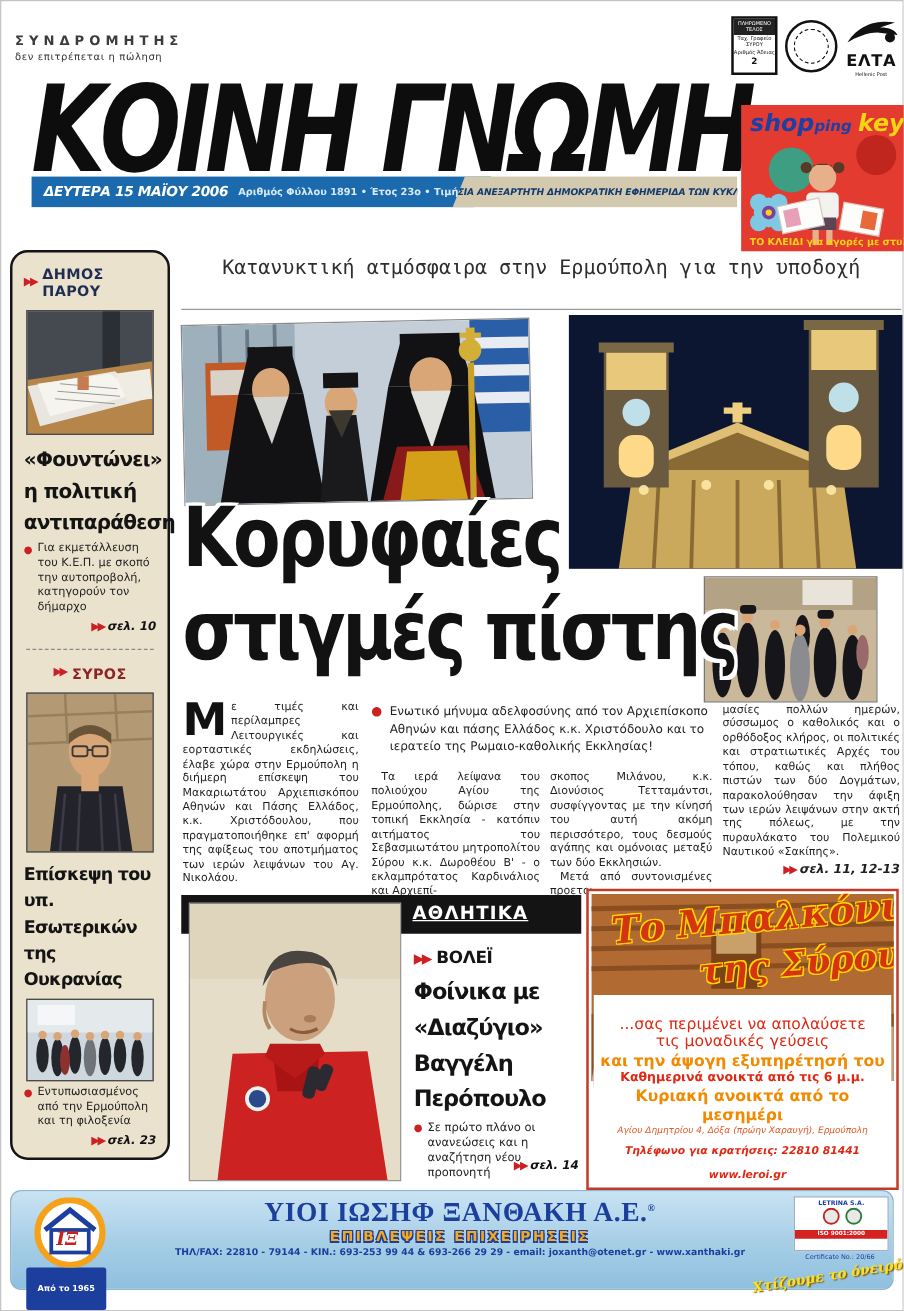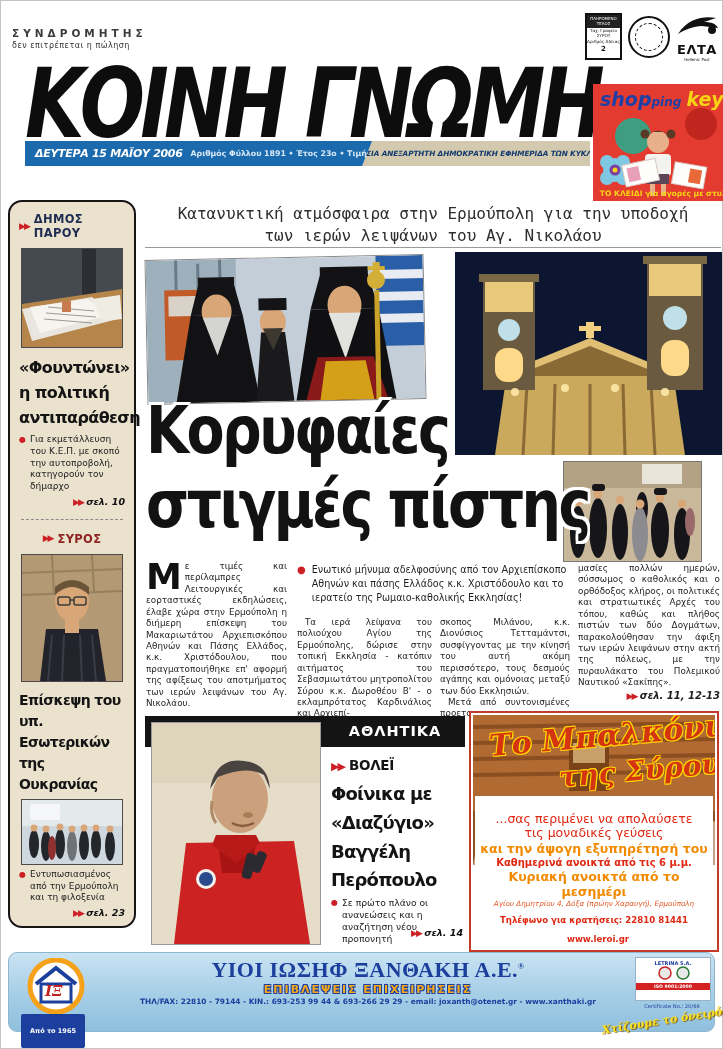--- a/index.html
+++ b/index.html
@@ -82,21 +82,21 @@
   .rest-title{font-family:"DejaVu Serif",serif;font-style:italic;font-weight:bold;color:#d43510;
               text-shadow:1px 1px 0 #ffd800,-1px -1px 0 #ffd800,1px -1px 0 #ffd800,-1px 1px 0 #ffd800;
               line-height:1;white-space:nowrap;}
   .rest-ribbon{background:#a80f14;border:1px solid #fff;color:#fff;font-style:italic;font-size:8.6px;
                padding:2px 5px;white-space:nowrap;transform:rotate(-2.5deg);}
   .rest-panel{position:absolute;left:4px;right:4px;bottom:4px;background:#fff;text-align:center;padding-top:16px;}
   .r-red{color:#e02813;font-size:12.5px;line-height:1.15;}
   .r-orange{color:#f28a00;font-weight:bold;font-size:12.5px;line-height:1.2;}
   .r-redbold{color:#e02813;font-weight:bold;font-size:10px;line-height:1.3;}
   .r-addr{color:#e05a28;font-size:7.2px;font-style:italic;line-height:1.3;}
-  .r-phone{color:#e02813;font-weight:bold;font-size:8.6px;}
+  .r-phone{color:#e02813;font-weight:bold;font-size:8.6px;font-style:italic;}
 
   
   .botad{background:linear-gradient(180deg,#c9e3f3 0%,#a5cde6 55%,#8fc0de 100%);
          border-radius:9px;border:1px solid #8fb6cf;box-sizing:border-box;}
   .bot-company{font-family:"Liberation Serif",serif;font-weight:bold;font-size:22px;color:#1c3f9e;
                letter-spacing:0.5px;white-space:nowrap;}
   .bot-reg{font-size:8px;vertical-align:super;}
   .bot-sub{font-weight:bold;font-size:11px;letter-spacing:2px;color:#f7a81b;
            text-shadow:1px 1px 0 #1c3f9e,-1px -1px 0 #1c3f9e,1px -1px 0 #1c3f9e,-1px 1px 0 #1c3f9e;}
   .bot-line{font-size:7.4px;font-weight:bold;color:#1c3f9e;white-space:nowrap;line-height:1.6;}
@@ -282,21 +282,20 @@
       <span>Εντυπωσιασμένος από την Ερμούπολη και τη φιλοξενία</span>
     </div>
     <div class="pageref">
       <span class="arr">▶▶</span>
       <span>σελ. 23</span>
     </div>
   </div>
 
   <div class="abs kicker" style="left:145px;top:203px;width:576px;">
     <div>Κατανυκτική ατμόσφαιρα στην Ερμούπολη για την υποδοχή</div>
-    <div>των ιερών λειψάνων του Αγ. Νικολάου</div>
   </div>
   <div class="abs kicker-rule" style="left:145px;top:247px;width:576px;"></div>
 
   <svg class="abs" style="left:146px;top:257px;transform:rotate(-1.2deg);border:1px solid #8a8a8a;background:#fff;" width="277" height="143" viewBox="0 0 277 143">
     <rect width="277" height="143" fill="#c3ced8"></rect>
     <rect x="0" y="0" width="90" height="143" fill="#9fb0bd"></rect>
     <rect x="18" y="30" width="46" height="70" fill="#c25a28"></rect>
     <rect x="22" y="36" width="38" height="20" fill="#d8d2c8"></rect>
     <g stroke="#6a7a88" stroke-width="3">
         <line x1="30" y1="0" x2="30" y2="30"></line>
@@ -423,21 +422,21 @@
   </div>
   <div class="abs bodycol" style="left:578px;top:563px;width:142px;">
     <div>μασίες πολλών ημερών, σύσσωμος ο καθολικός και ο ορθόδοξος κλήρος, οι πολιτικές και στρατιωτικές Αρχές του τόπου, καθώς και πλήθος πιστών των δύο Δογμάτων, παρακολούθησαν την άφιξη των ιερών λειψάνων στην ακτή της πόλεως, με την πυραυλάκατο του Πολεμικού Ναυτικού «Σακίπης».</div>
     <div class="leadref">
       <span class="arr">▶▶</span>
       <span>σελ. 11, 12-13</span>
     </div>
   </div>
 
   <div class="abs sportsbar" style="left:145px;top:716px;width:320px;height:31px;">
-    <div class="abs sports-label" style="left:185px;top:7px;width:130px;text-align:center;">ΑΘΛΗΤΙΚΑ</div>
+    <div class="abs sports-label" style="left:185px;top:7px;width:130px;text-align:left;text-decoration:underline;">ΑΘΛΗΤΙΚΑ</div>
   </div>
   <svg class="abs" style="left:151px;top:722px;border:1px solid #999;" width="168" height="221" viewBox="0 0 168 221">
     <rect width="168" height="221" fill="#e5ddc8"></rect>
     <rect x="0" y="0" width="168" height="60" fill="#ded5bc"></rect>
     <polygon points="22,221 34,120 142,118 158,221" fill="#cc2222"></polygon>
     <polygon points="66,118 104,118 100,150 70,150" fill="#a81414"></polygon>
     <path d="M60 122 L84 140 L108 120 L104 112 L64 112 Z" fill="#b81a1a"></path>
     <circle cx="54" cy="156" r="10" fill="#f2f2ee"></circle>
     <circle cx="54" cy="156" r="7" fill="#2a4a8c"></circle>
     <ellipse cx="88" cy="76" rx="28" ry="34" fill="#caa17c"></ellipse>

